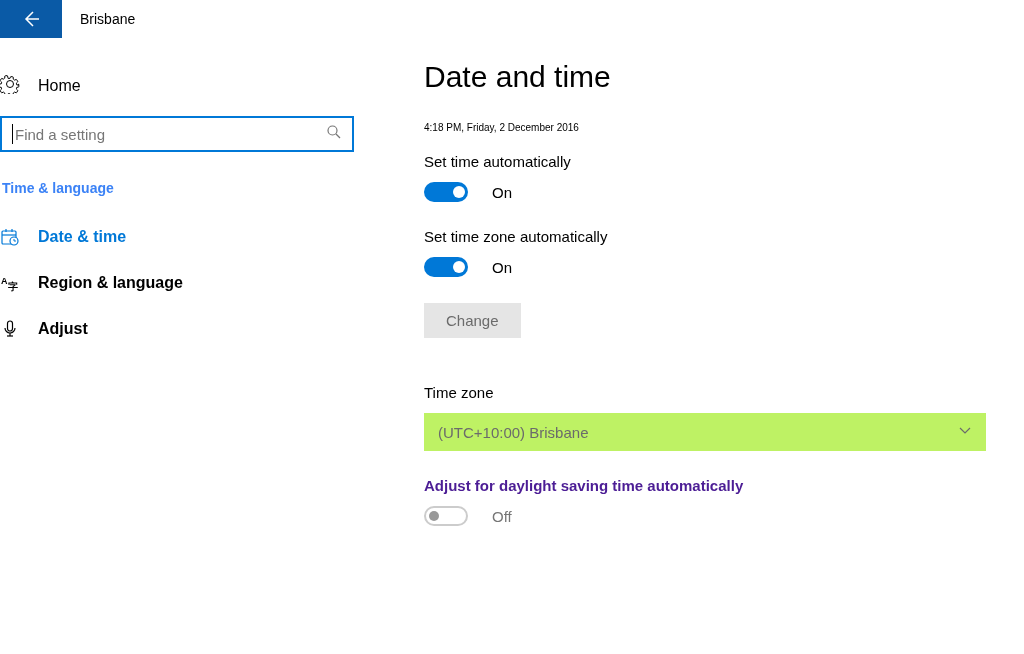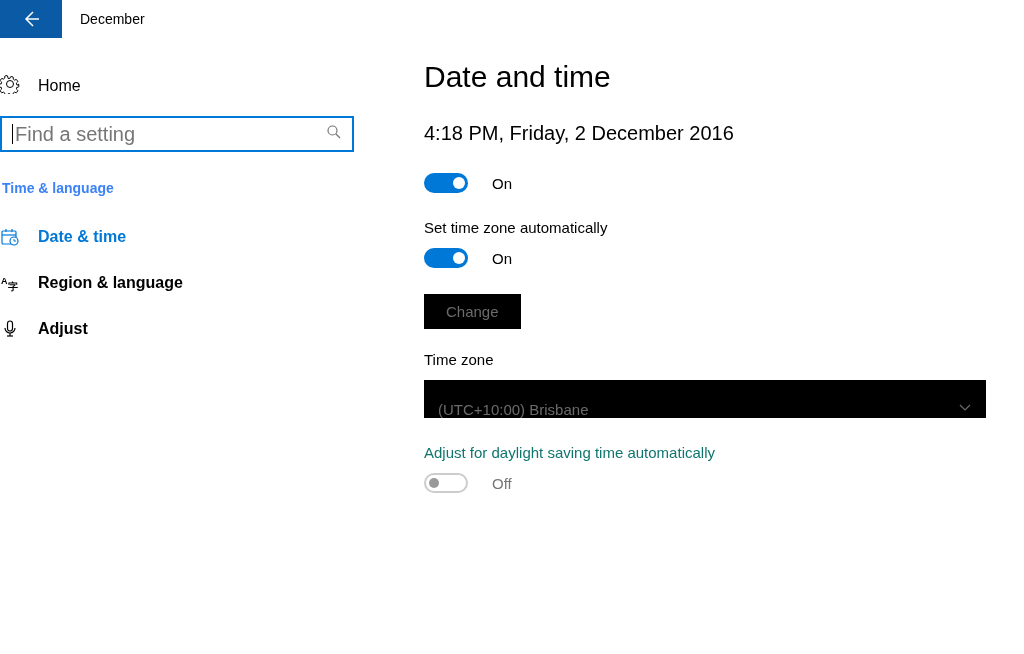--- a/index.html
+++ b/index.html
@@ -58,21 +58,21 @@
       border: 2px solid #0078d7;
       display: flex;
       align-items: center;
       padding: 0 10px;
       margin-bottom: 28px;
     }
     .search-input {
       flex: 1;
       border: none;
       outline: none;
-      font-size: 20px;
+      font-size: 15px;
       color: #0369a1;
       font-family: inherit;
     }
     .search-input::placeholder {
       color: #767676;
     }
     .cursor-line {
       width: 1px;
       height: 20px;
       background: #000;
@@ -119,29 +119,30 @@
       padding-top: 22px;
       padding-left: 44px;
       padding-right: 33px;
     }
     .page-title {
       font-size: 30px;
       font-weight: 400;
       margin-bottom: 28px;
     }
     .datetime-display {
-      font-size: 20px;
-      margin-bottom: 28px;
+      font-size: 10px;
+      margin-bottom: 20px;
     }
     .setting-label {
       font-size: 15px;
       margin-bottom: 12px;
     }
     .setting-label.disabled {
-      color: #0f766e;
+      color: #4c1d95;
+      font-weight: bold;
     }
     .toggle-row {
       display: flex;
       align-items: center;
       gap: 24px;
       margin-bottom: 26px;
     }
     .toggle {
       width: 44px;
       height: 20px;
@@ -181,36 +182,36 @@
       border-radius: 50%;
       top: 4px;
     }
     .toggle-text {
       font-size: 15px;
     }
     .toggle-text.disabled {
       color: #767676;
     }
     .change-button {
-      background: #000000;
+      background: #e5e5e5;
       border: none;
       padding: 9px 22px;
       font-size: 15px;
       color: #6b6b6b;
       cursor: default;
-      margin-bottom: 22px;
+      margin-bottom: 46px;
       font-family: inherit;
     }
     .timezone-select {
       width: 562px;
       height: 38px;
-      background: #000000;
+      background: #bef264;
       border: none;
       display: flex;
-      align-items: flex-end;
+      align-items: center;
       justify-content: space-between;
       padding: 0 14px;
       margin-bottom: 26px;
       cursor: default;
     }
     .timezone-value {
       font-size: 15px;
       color: #6b6b6b;
     }
     .section-gap {
@@ -219,21 +220,21 @@
   </style>
 </head>
 <body>
 
 <div class="header">
   <div class="back-button">
     <svg width="20" height="20" viewBox="0 0 20 20">
       <path d="M12 3 L5 10 L12 17 M5 10 L18 10" stroke="#ffffff" stroke-width="1.5" fill="none"></path>
     </svg>
   </div>
-  <div class="header-title">December</div>
+  <div class="header-title">Brisbane</div>
 </div>
 
 <div class="container">
   <div class="sidebar">
     <div class="home-row">
       <span>
         <svg width="20" height="20" viewBox="0 0 20 20">
           <path d="M10 6.5a3.5 3.5 0 100 7 3.5 3.5 0 000-7zm8.4 4.6l-1.7-.3a7 7 0 00-.4-1.6l1.3-1.2a.5.5 0 00.1-.6l-1-1.7a.5.5 0 00-.6-.2l-1.6.6a7 7 0 00-1.3-1l.1-1.7a.5.5 0 00-.4-.5l-1.9-.3a.5.5 0 00-.5.3l-.7 1.6a7 7 0 00-1.6 0L7.5 1.9a.5.5 0 00-.5-.3l-1.9.3a.5.5 0 00-.4.5l.1 1.7a7 7 0 00-1.3 1l-1.6-.6a.5.5 0 00-.6.2l-1 1.7a.5.5 0 00.1.6l1.3 1.2a7 7 0 00-.4 1.6l-1.7.3a.5.5 0 00-.4.5v2a.5.5 0 00.4.5l1.7.3a7 7 0 00.4 1.6l-1.3 1.2a.5.5 0 00-.1.6l1 1.7a.5.5 0 00.6.2l1.6-.6a7 7 0 001.3 1l-.1 1.7a.5.5 0 00.4.5l1.9.3a.5.5 0 00.5-.3l.7-1.6a7 7 0 001.6 0l.7 1.6a.5.5 0 00.5.3l1.9-.3a.5.5 0 00.4-.5l-.1-1.7a7 7 0 001.3-1l1.6.6a.5.5 0 00.6-.2l1-1.7a.5.5 0 00-.1-.6l-1.3-1.2a7 7 0 00.4-1.6l1.7-.3a.5.5 0 00.4-.5v-2a.5.5 0 00-.4-.5z" fill="none" stroke="#000" stroke-width="1"></path>
         </svg>
       </span>
@@ -288,20 +289,21 @@
         </svg>
       </span>
       <span class="sidebar-item-label">Adjust</span>
     </div>
   </div>
 
   <div class="main">
     <h1 class="page-title">Date and time</h1>
     <div class="datetime-display">4:18 PM, Friday, 2 December 2016</div>
 
+    <div class="setting-label">Set time automatically</div>
     <div class="toggle-row">
       <div class="toggle on">
         <div class="toggle-knob"></div>
       </div>
       <span class="toggle-text">On</span>
     </div>
 
     <div class="setting-label">Set time zone automatically</div>
     <div class="toggle-row">
       <div class="toggle on">

